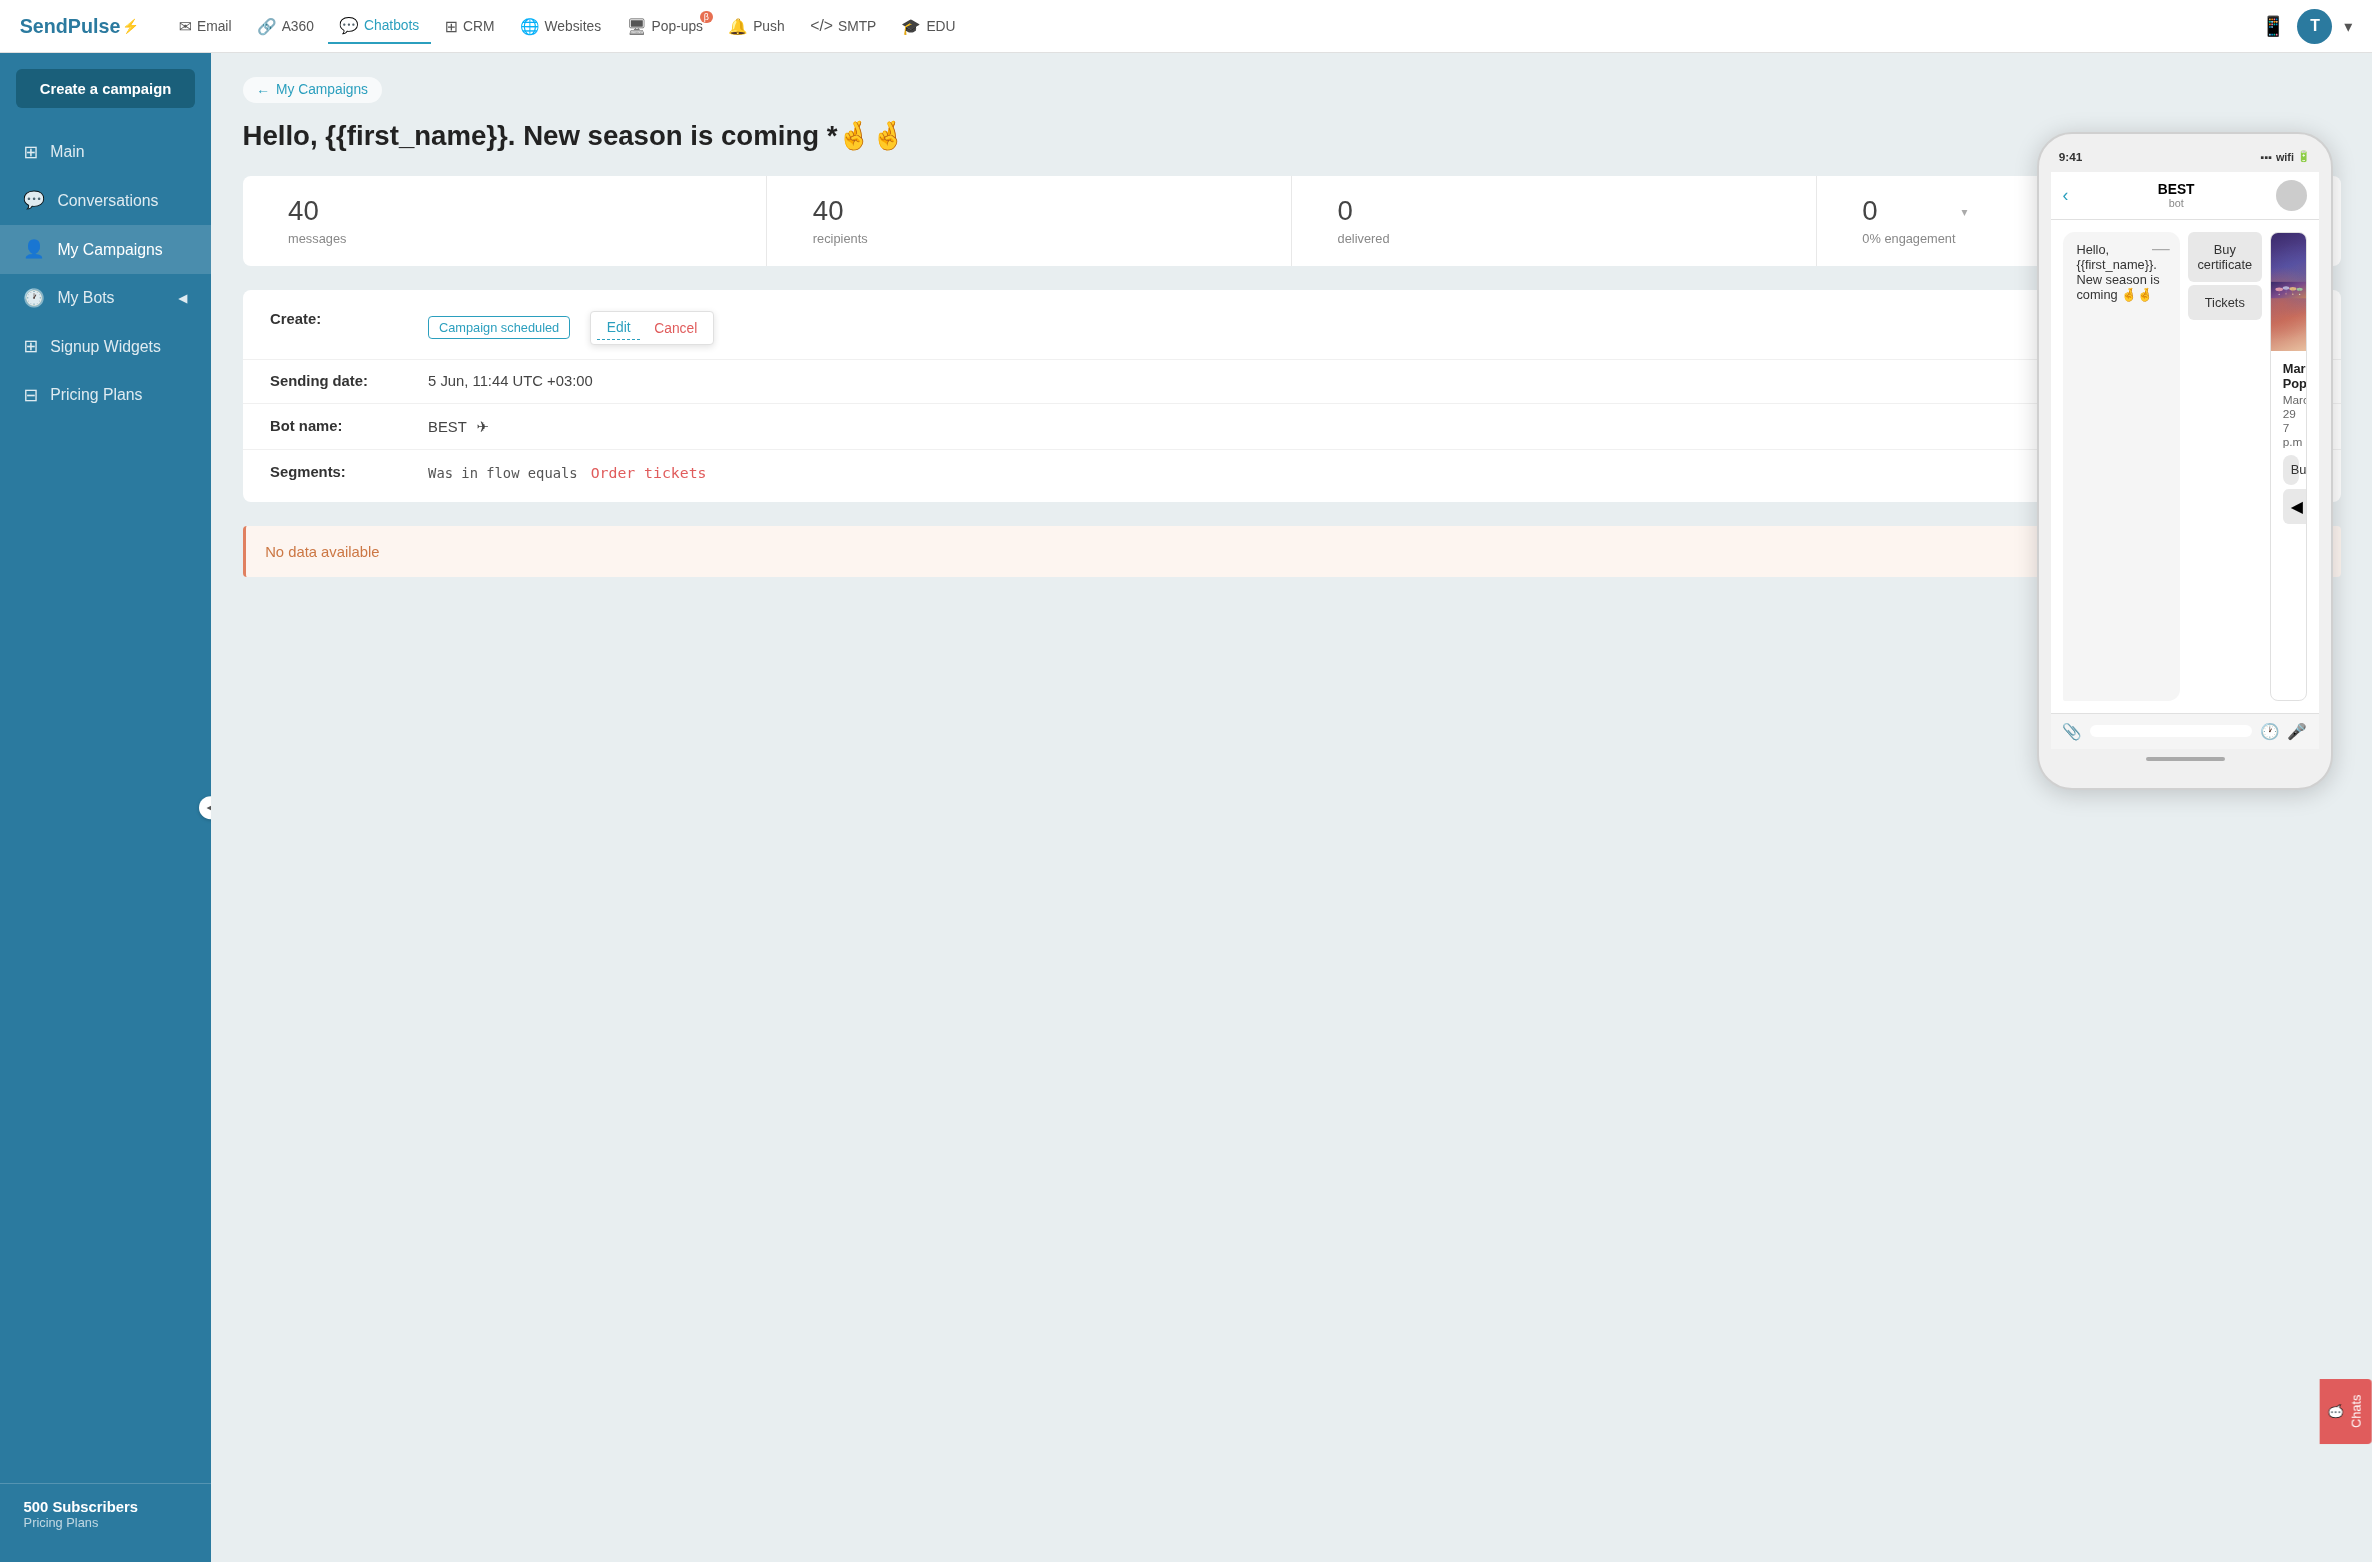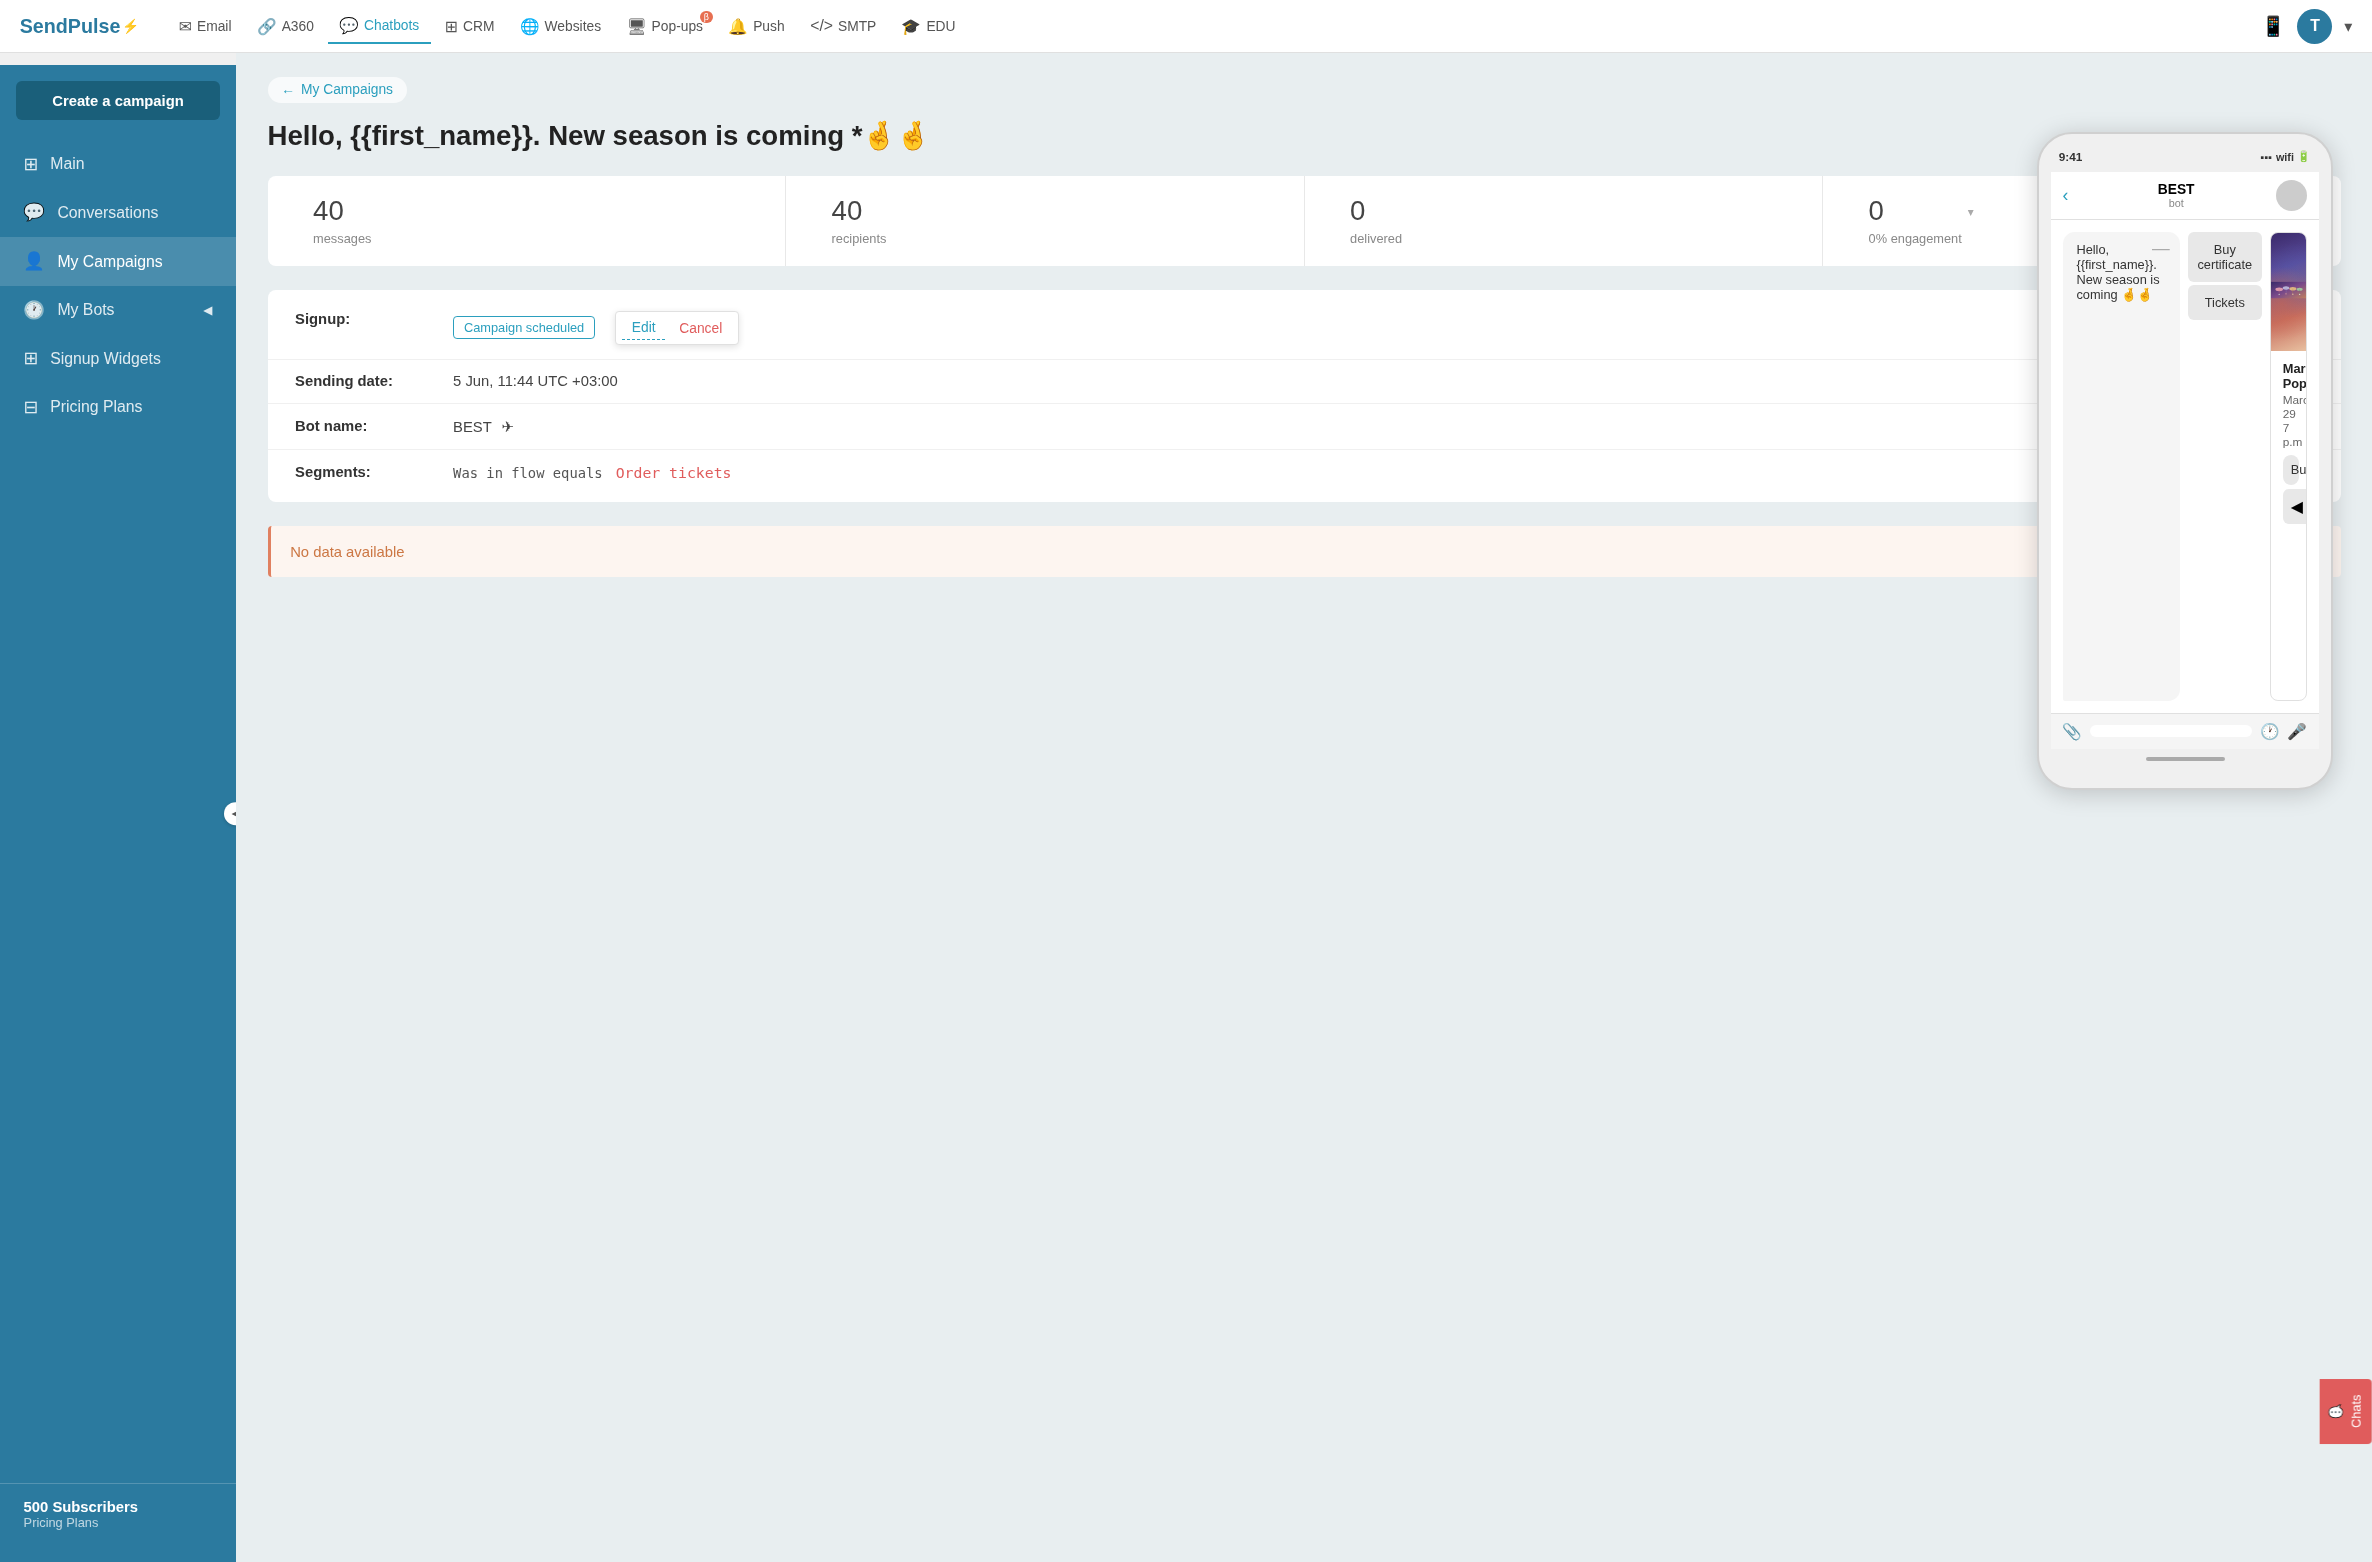--- a/index.html
+++ b/index.html
@@ -52,28 +52,27 @@
       background: #2b7a9f; color: #fff;
       display: flex; align-items: center; justify-content: center;
       font-weight: 600; font-size: 15.8px; cursor: pointer;
     }
 
     
     .main-layout { display: flex; flex: 1; overflow: hidden; }
 
     
     .sidebar {
-      width: 236px;
+      width: 211px;
       background: #2b7a9f;
       display: flex;
       flex-direction: column;
       padding: 15.8px 0;
       flex-shrink: 0;
       position: relative;
-      margin-top: 12px;
     }
     .sidebar-create-btn {
       margin: 0 15.8px 19.7px;
       background: #1a5f7a;
       color: #fff;
       border: none;
       border-radius: 5.9px;
       padding: 11.8px 19.7px;
       font-size: 14.8px;
       font-weight: 600;
@@ -471,21 +470,21 @@
             <div class="stat-label">0% engagement</div>
           </div>
           <span style="color:#aaa; font-size:11.8px; margin-top:9.9px;">▾</span>
         </div>
       </div>
     </div>
 
     
     <div class="details-table">
       <div class="detail-row">
-        <div class="detail-label">Signup:</div>
+        <div class="detail-label">Create:</div>
         <div class="detail-value">
           <span class="status-badge">Campaign scheduled</span>
           <span class="action-popup">
             <button class="btn-edit">Edit</button>
             <button class="btn-cancel">Cancel</button>
           </span>
         </div>
       </div>
       <div class="detail-row">
         <div class="detail-label">Sending date:</div>

